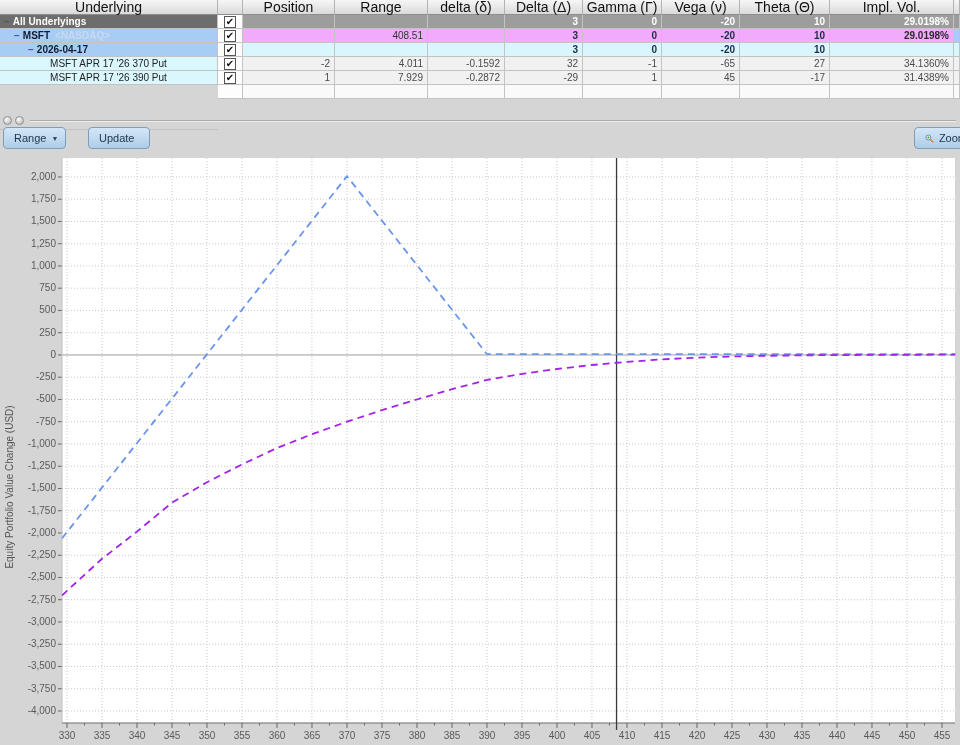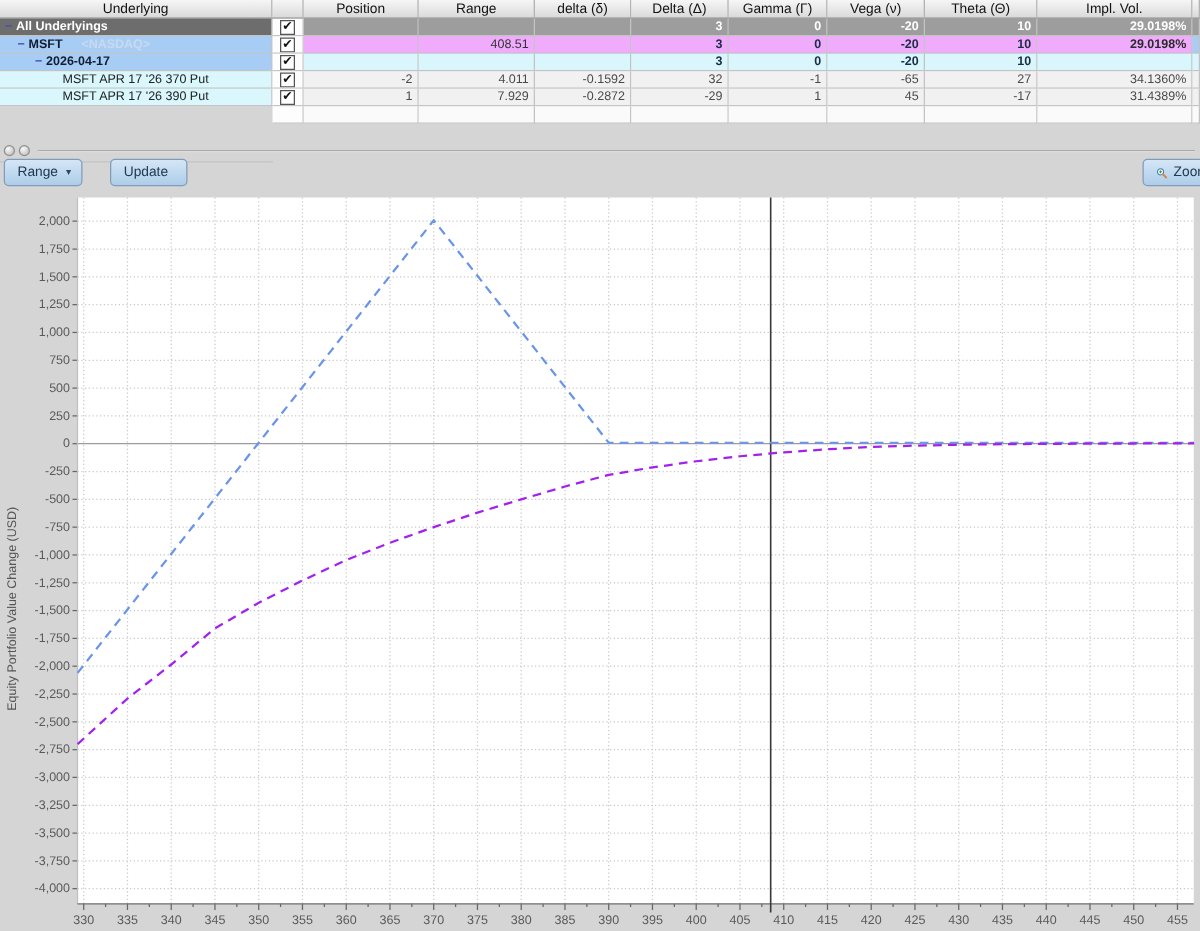--- a/index.html
+++ b/index.html
@@ -14,35 +14,35 @@
     position:absolute;left:0;top:2;width:960px;
     display:grid;
     grid-template-columns:218px 25px 92px 93px 77px 78px 79px 78px 90px 124px 6px;
     grid-template-rows:15px repeat(6,14px);
     font-size:10px;color:#222;
   }
   .hcell{
     background:linear-gradient(180deg,#f6f6f6,#dadada);
     border-right:1px solid #b3b3b3;border-bottom:1px solid #8e8e8e;
     display:flex;align-items:center;justify-content:center;
-    font-size:11px;color:#111;box-sizing:border-box;white-space:nowrap;
+    font-size:14px;color:#111;box-sizing:border-box;white-space:nowrap;
   }
   .cell{
     box-sizing:border-box;border-right:1px solid #c3c3c3;border-bottom:1px solid #c3c3c3;
     display:flex;align-items:center;white-space:nowrap;overflow:hidden;
     line-height:12px;
   }
   .num{justify-content:flex-end;padding-right:4px;}
   .cbcell{justify-content:center;background:#fdfdfd;}
   .checkbox{
     width:10px;height:10px;background:#fff;border:1px solid #555;
     font-size:10px;line-height:9px;text-align:center;color:#111;
   }
   .lblcell .prefix{color:#4a4ab8;font-weight:bold;margin-right:3px;}
-  .lblcell .suffix{margin-left:15px;color:#c9d9ef;font-weight:bold;}
+  .lblcell .suffix{margin-left:5px;color:#c9d9ef;font-weight:bold;}
   
   .r-all.lblcell{background:#6d6d6d;color:#fff;font-weight:bold;padding-left:4px;}
   .r-all.val{background:#9d9d9d;color:#fff;font-weight:bold;}
   
   .r-underlying.lblcell{background:#a8cdf4;color:#101c33;font-weight:bold;padding-left:14px;}
   .r-underlying.val{background:#f0abfc;color:#333;}
   .r-underlying.greek{font-weight:bold;color:#1c2c45;}
   .r-underlying.ivol{font-weight:bold;color:#2a2a2a;}
   
   .r-expiry.lblcell{background:#a8cdf4;color:#101c33;font-weight:bold;padding-left:28px;}

